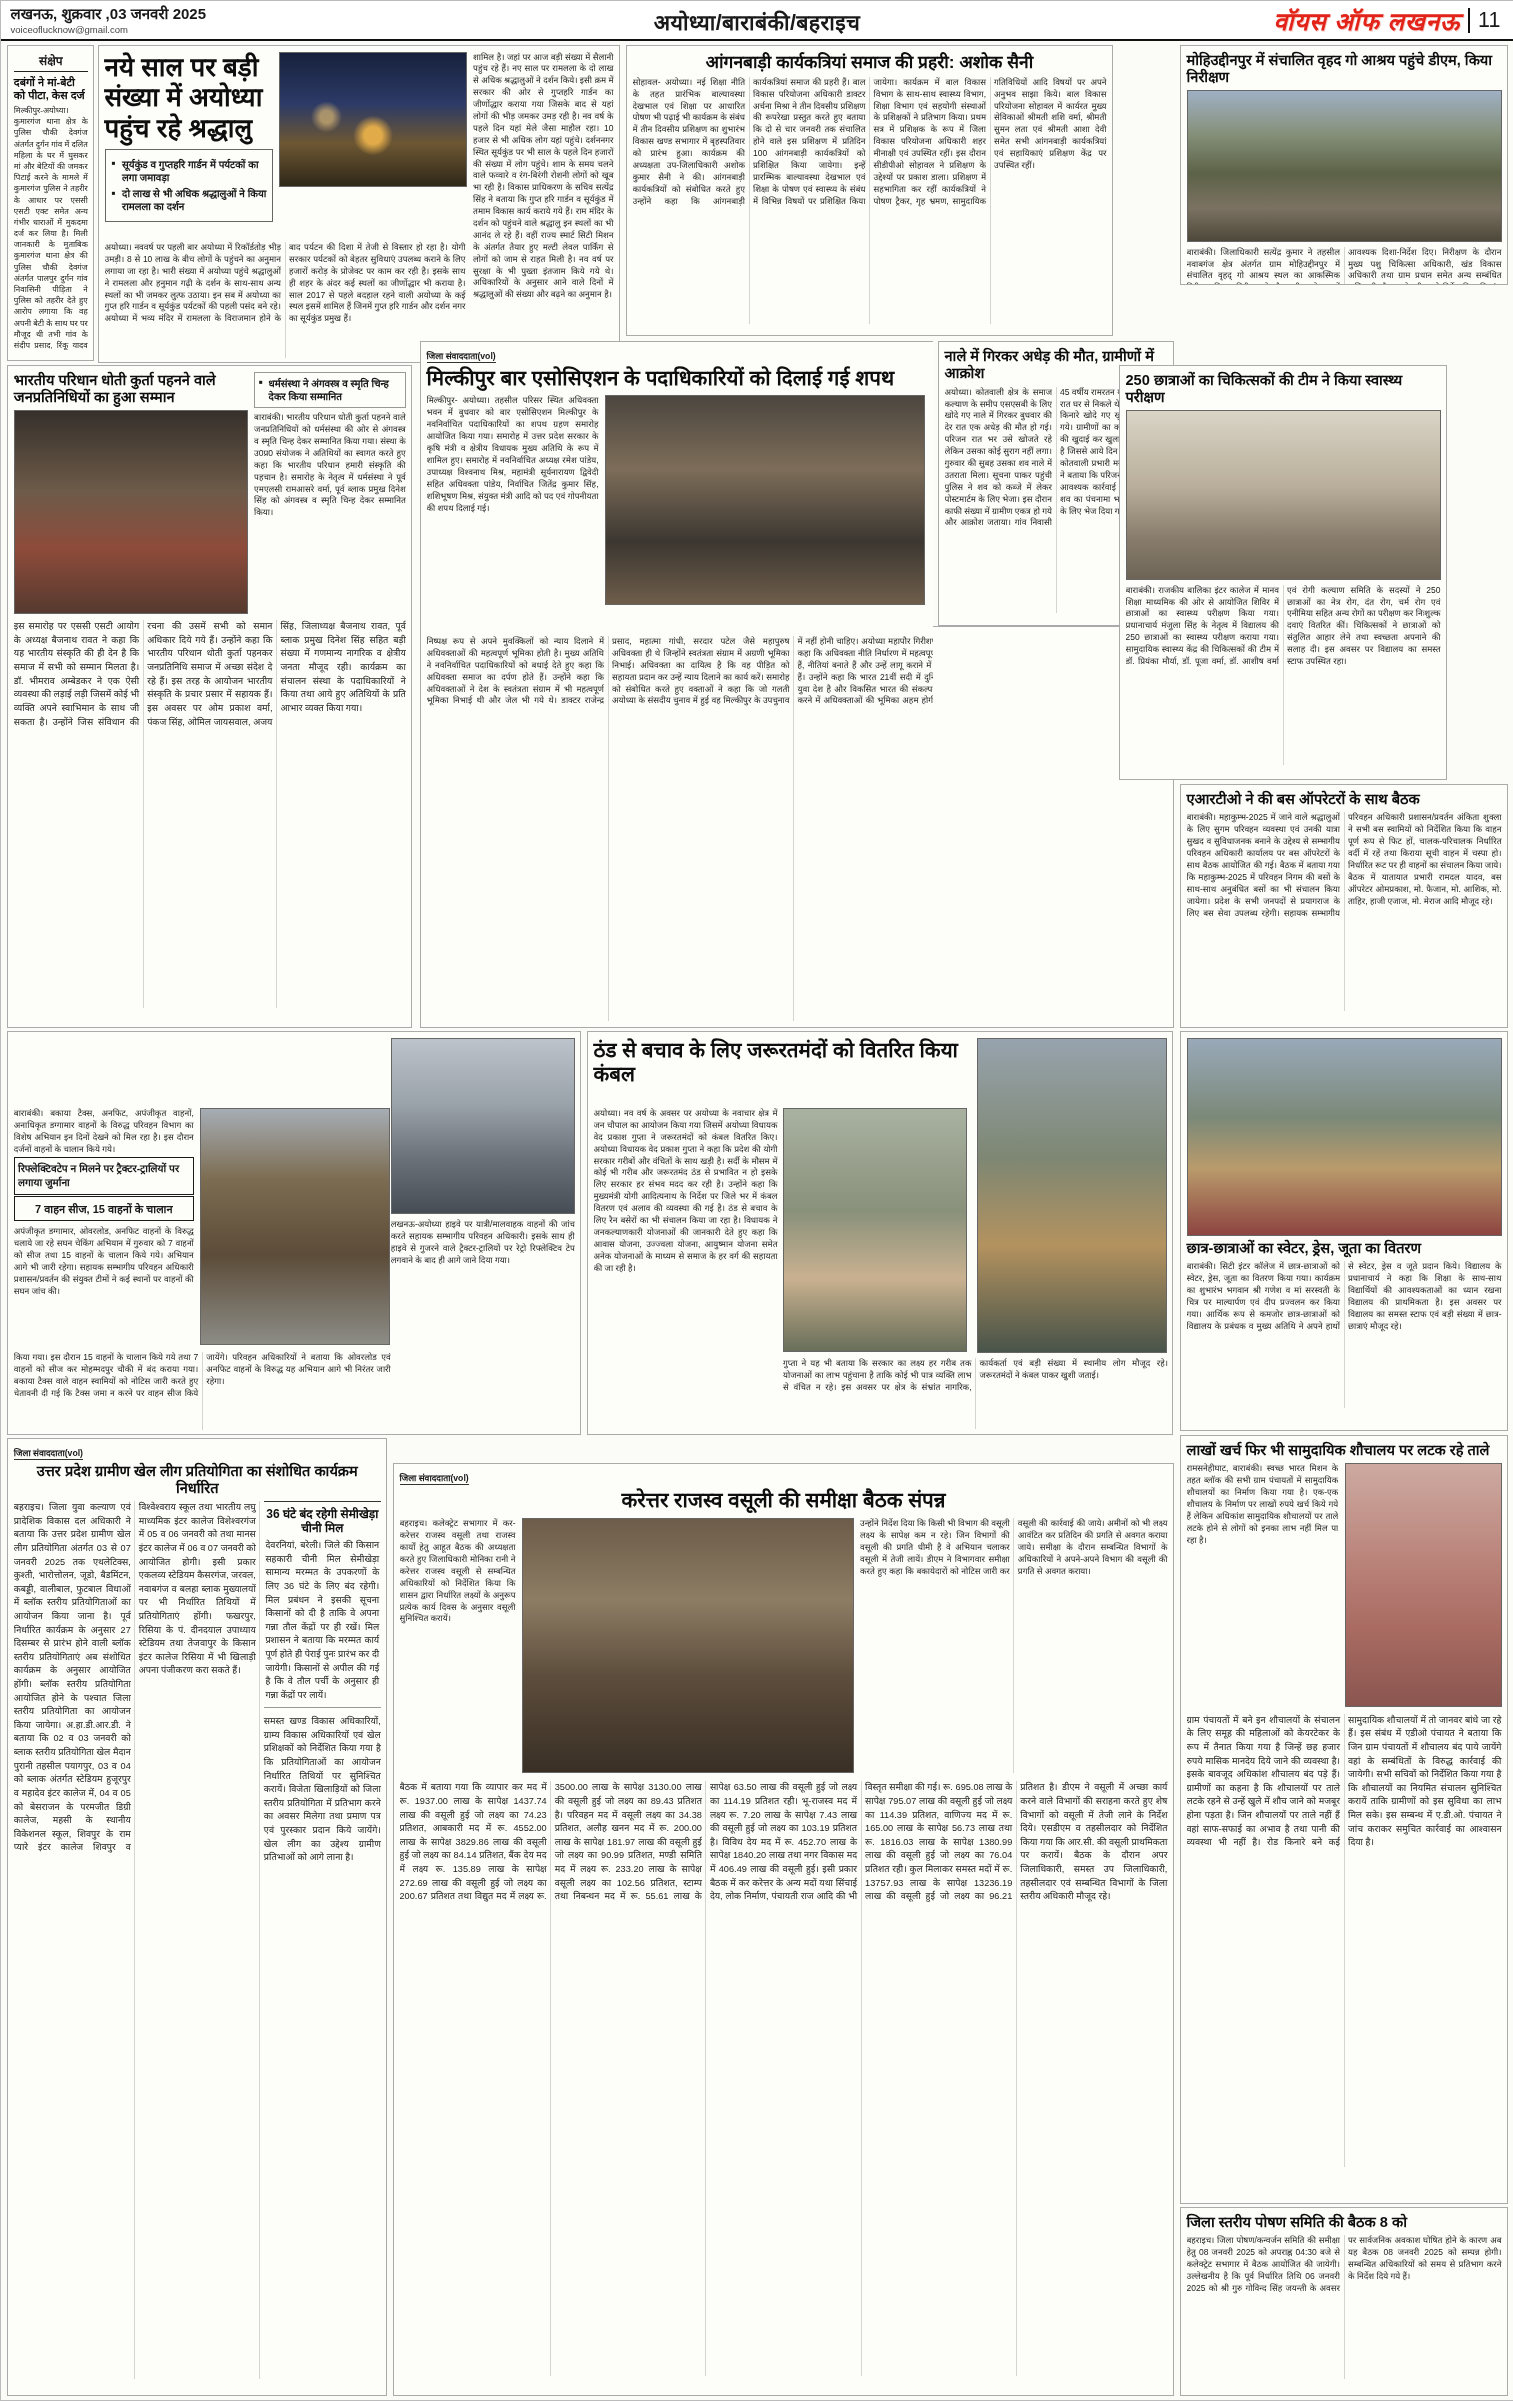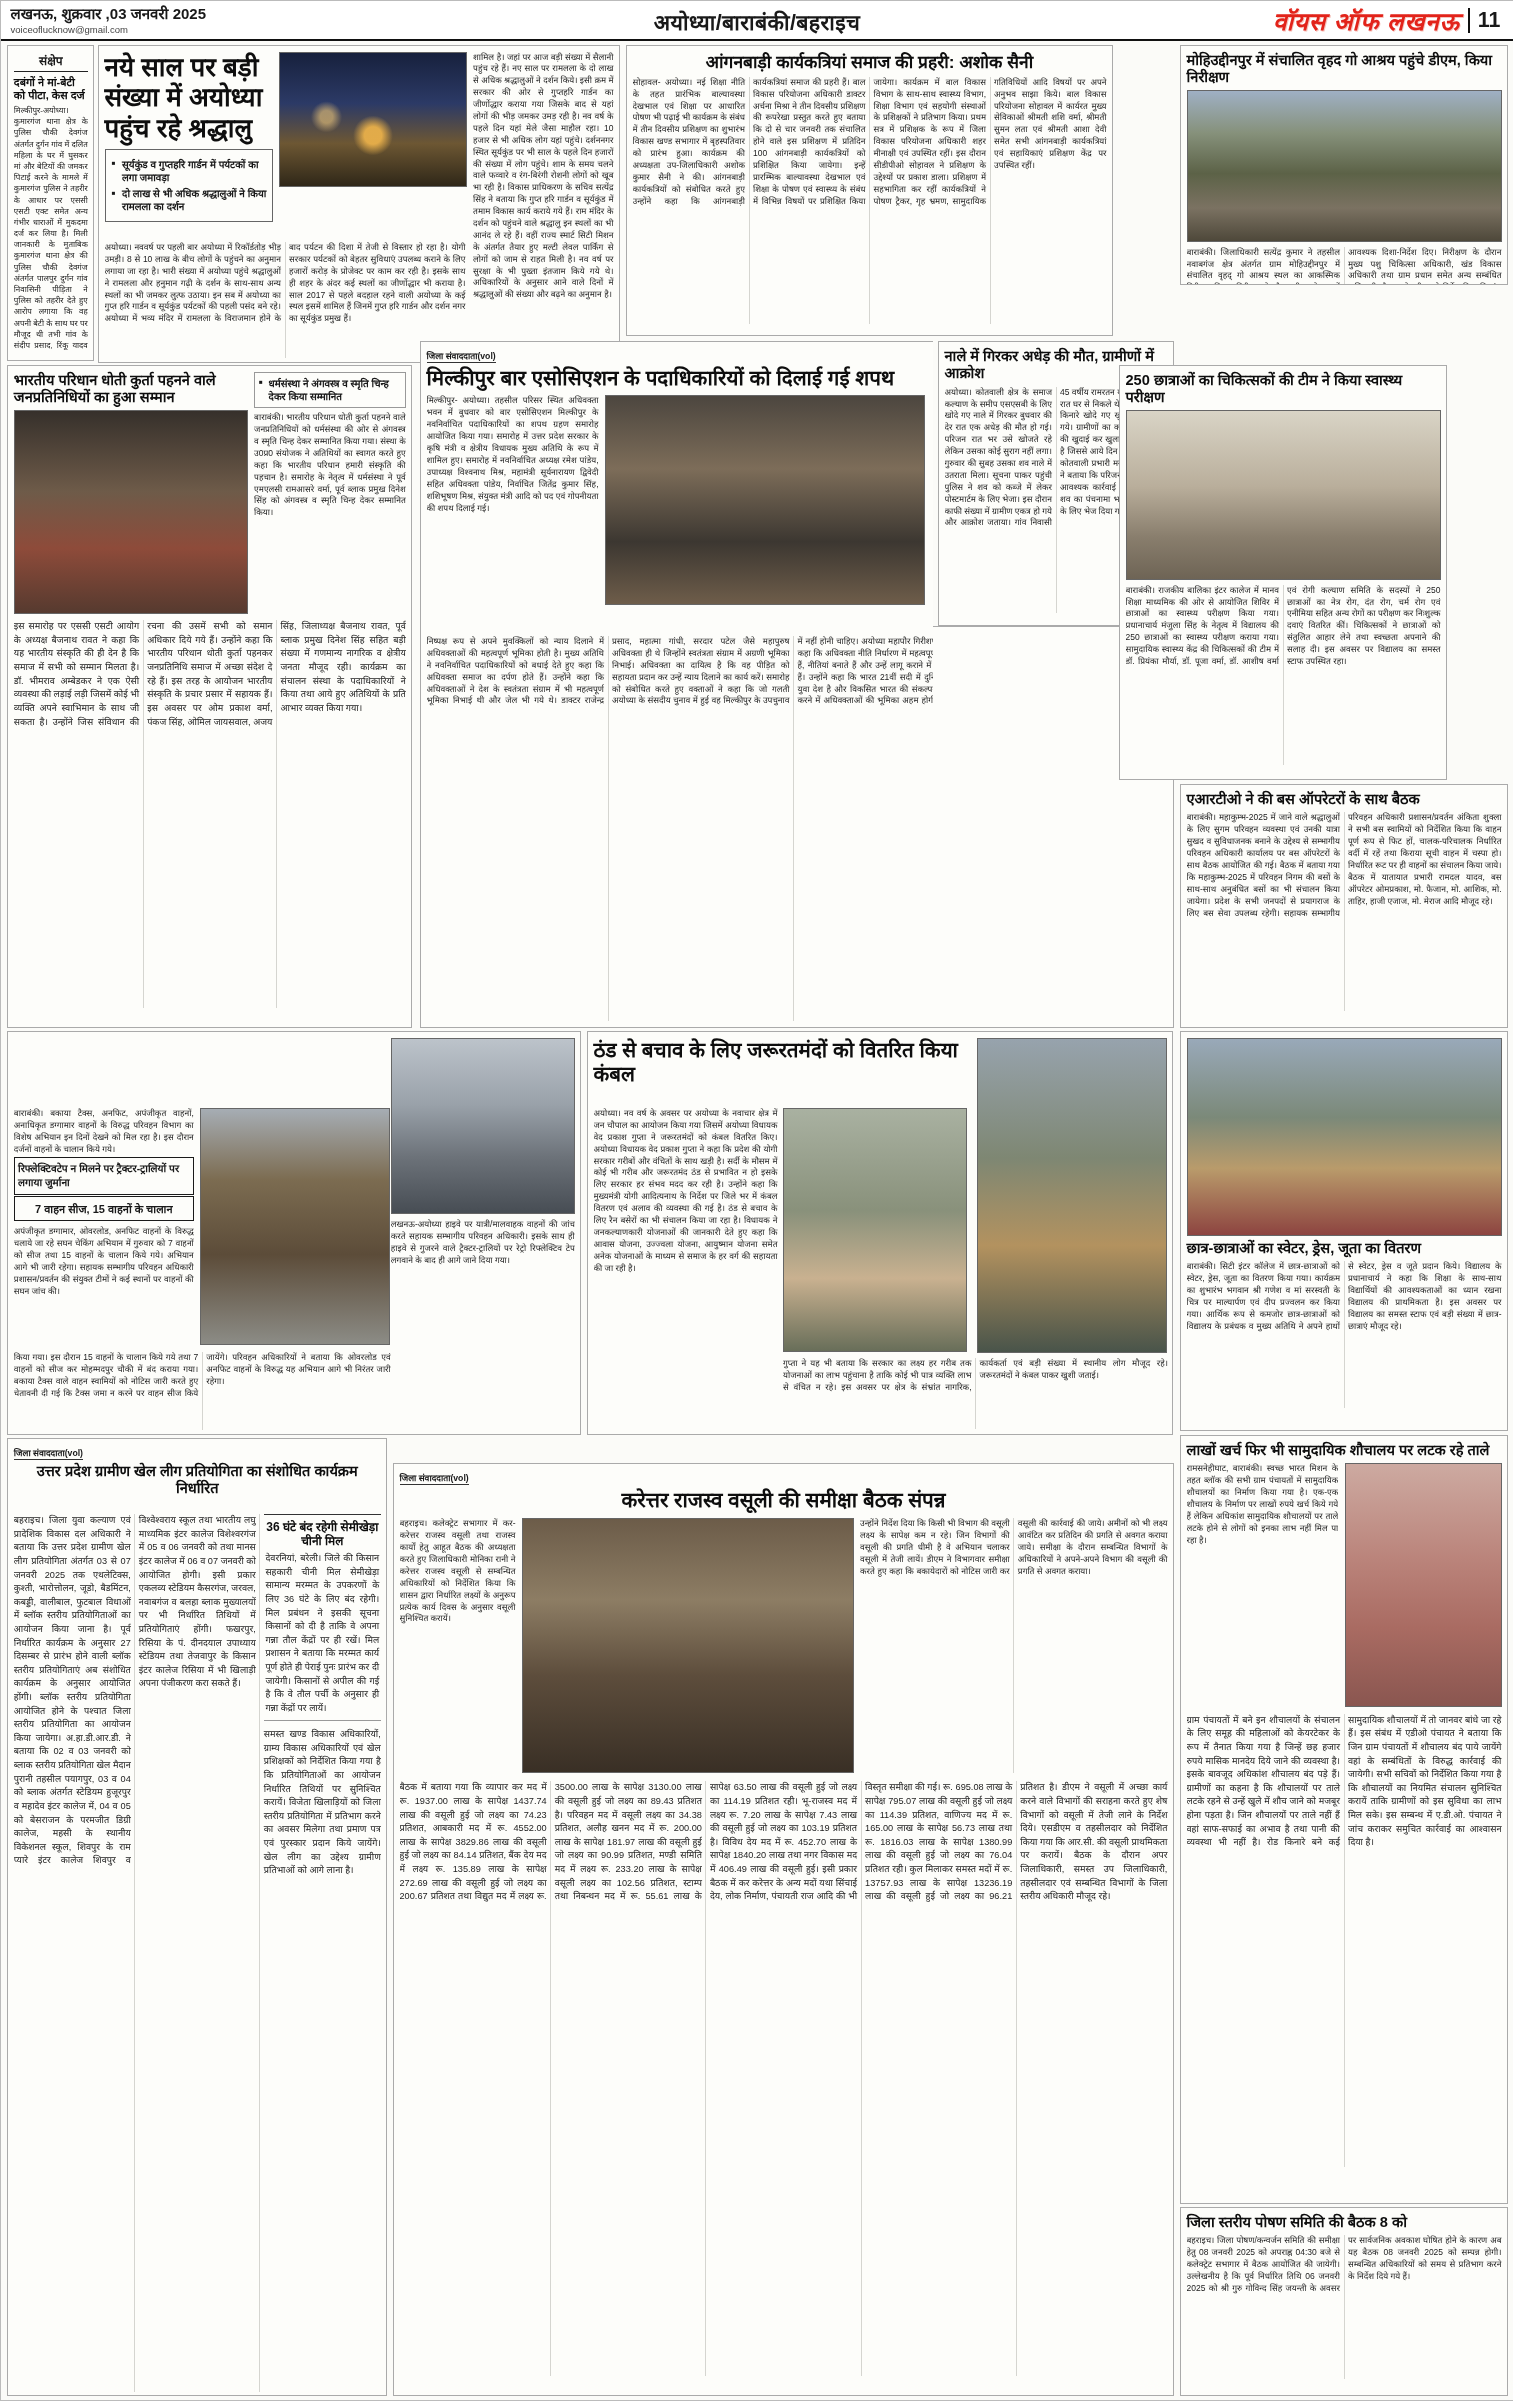--- a/index.html
+++ b/index.html
@@ -11,21 +11,21 @@
     overflow:hidden; border:0.8px solid #bbb;
   }
   
   .hdr { position:absolute; left:0; top:0; width:100%; height:40px; border-bottom:2.4px solid #111; background:#fff; }
   .hdr-left { position:absolute; left:9.5px; top:4px; line-height:1.25; }
   .hdr-date { font-size:15px; font-weight:bold; }
   .hdr-email { font-size:9.5px; color:#444; }
   .hdr-center { position:absolute; left:0; right:0; top:6.3px; text-align:center; font-size:21.4px; font-weight:bold; letter-spacing:0.4px; }
   .hdr-right { position:absolute; right:12.7px; top:3.2px; display:flex; align-items:center; gap:8px; }
   .masthead { color:#e2231a; font-size:24.5px; font-weight:800; letter-spacing:0.8px; text-shadow:0.8px 0.8px 0 #f6c4bd; font-style:italic; }
-  .pageno { font-size:21.4px; font-weight:bold; border-left:2px solid #111; padding-left:8px; }
+  .pageno { font-size:21.4px; font-weight:normal; border-left:2px solid #111; padding-left:8px; }
   
   .art { position:absolute; border:0.8px solid #aaa; padding:5.5px; background:#fdfdfa; overflow:hidden; }
   .flex-row { display:flex; gap:6.3px; }
   .byline { display:inline-block; font-size:8.7px; font-weight:bold; border-bottom:0.8px solid #333; margin-bottom:3.2px; }
   .kicker { text-align:center; font-weight:bold; font-size:12px; border-bottom:1.6px solid #222; padding-bottom:2.4px; margin-bottom:4px; }
   h1,h2,h3 { line-height:1.18; color:#0e0e0e; }
   .h-xxl { font-size:26px; font-weight:800; }
   .h-xl  { font-size:20.6px; font-weight:800; }
   .h-lg  { font-size:17.4px; font-weight:800; }
   .h-md  { font-size:14.6px; font-weight:800; }
@@ -185,21 +185,21 @@
     <div class="flex-row" style="margin-top:4.7px">
       <div class="body" style="width:152px;height:244px">रामसनेहीघाट, बाराबंकी। स्वच्छ भारत मिशन के तहत ब्लॉक की सभी ग्राम पंचायतों में सामुदायिक शौचालयों का निर्माण किया गया है। एक-एक शौचालय के निर्माण पर लाखों रुपये खर्च किये गये हैं लेकिन अधिकांश सामुदायिक शौचालयों पर ताले लटके होने से लोगों को इनका लाभ नहीं मिल पा रहा है।</div>
       <div class="photo ph-toilet" style="width:157px;height:244px"></div>
     </div>
     <div class="body cols-2 lg" style="height:453px;margin-top:6.3px">ग्राम पंचायतों में बने इन शौचालयों के संचालन के लिए समूह की महिलाओं को केयरटेकर के रूप में तैनात किया गया है जिन्हें छह हजार रुपये मासिक मानदेय दिये जाने की व्यवस्था है। इसके बावजूद अधिकांश शौचालय बंद पड़े हैं। ग्रामीणों का कहना है कि शौचालयों पर ताले लटके रहने से उन्हें खुले में शौच जाने को मजबूर होना पड़ता है। जिन शौचालयों पर ताले नहीं हैं वहां साफ-सफाई का अभाव है तथा पानी की व्यवस्था भी नहीं है। रोड किनारे बने कई सामुदायिक शौचालयों में तो जानवर बांधे जा रहे हैं। इस संबंध में एडीओ पंचायत ने बताया कि जिन ग्राम पंचायतों में शौचालय बंद पाये जायेंगे वहां के सम्बंधितों के विरुद्ध कार्रवाई की जायेगी। सभी सचिवों को निर्देशित किया गया है कि शौचालयों का नियमित संचालन सुनिश्चित करायें ताकि ग्रामीणों को इस सुविधा का लाभ मिल सके। इस सम्बन्ध में ए.डी.ओ. पंचायत ने जांच कराकर समुचित कार्रवाई का आश्वासन दिया है।</div>
   </section>
 
   <section class="art" style="left:6.3px;top:1437px;width:380px;height:958px">
     <div class="byline">जिला संवाददाता(vol)</div>
     <h2 class="h-md center">उत्तर प्रदेश ग्रामीण खेल लीग प्रतियोगिता का संशोधित कार्यक्रम निर्धारित</h2>
-    <div class="body cols-3 lg" style="height:878px;margin-top:17px">
+    <div class="body cols-3 lg" style="height:878px;margin-top:4px">
       <span>बहराइच। जिला युवा कल्याण एवं प्रादेशिक विकास दल अधिकारी ने बताया कि उत्तर प्रदेश ग्रामीण खेल लीग प्रतियोगिता अंतर्गत 03 से 07 जनवरी 2025 तक एथलेटिक्स, कुश्ती, भारोत्तोलन, जूडो, बैडमिंटन, कबड्डी, वालीबाल, फुटबाल विधाओं में ब्लॉक स्तरीय प्रतियोगिताओं का आयोजन किया जाना है। पूर्व निर्धारित कार्यक्रम के अनुसार 27 दिसम्बर से प्रारंभ होने वाली ब्लॉक स्तरीय प्रतियोगिताएं अब संशोधित कार्यक्रम के अनुसार आयोजित होंगी। ब्लॉक स्तरीय प्रतियोगिता आयोजित होने के पश्चात जिला स्तरीय प्रतियोगिता का आयोजन किया जायेगा। अ.हा.डी.आर.डी. ने बताया कि 02 व 03 जनवरी को ब्लाक स्तरीय प्रतियोगिता खेल मैदान पुरानी तहसील पयागपुर, 03 व 04 को ब्लाक अंतर्गत स्टेडियम हुजूरपुर व महादेव इंटर कालेज में, 04 व 05 को बेसराजन के परमजीत डिग्री कालेज, महसी के स्थानीय विकेशनल स्कूल, शिवपुर के राम प्यारे इंटर कालेज शिवपुर व विश्वेश्वराय स्कूल तथा भारतीय लघु माध्यमिक इंटर कालेज विशेश्वरगंज में 05 व 06 जनवरी को तथा मानस इंटर कालेज में 06 व 07 जनवरी को आयोजित होगी। इसी प्रकार एकलव्य स्टेडियम कैसरगंज, जरवल, नवाबगंज व बलहा ब्लाक मुख्यालयों पर भी निर्धारित तिथियों में प्रतियोगिताएं होंगी। फखरपुर, रिसिया के पं. दीनदयाल उपाध्याय स्टेडियम तथा तेजवापुर के किसान इंटर कालेज रिसिया में भी खिलाड़ी अपना पंजीकरण करा सकते हैं।</span>
       <div class="sub-art">
         <h3>36 घंटे बंद रहेगी सेमीखेड़ा चीनी मिल</h3>
         <span>देवरनियां, बरेली। जिले की किसान सहकारी चीनी मिल सेमीखेड़ा सामान्य मरम्मत के उपकरणों के लिए 36 घंटे के लिए बंद रहेगी। मिल प्रबंधन ने इसकी सूचना किसानों को दी है ताकि वे अपना गन्ना तौल केंद्रों पर ही रखें। मिल प्रशासन ने बताया कि मरम्मत कार्य पूर्ण होते ही पेराई पुनः प्रारंभ कर दी जायेगी। किसानों से अपील की गई है कि वे तौल पर्ची के अनुसार ही गन्ना केंद्रों पर लायें।</span>
       </div>
       <span>समस्त खण्ड विकास अधिकारियों, ग्राम्य विकास अधिकारियों एवं खेल प्रशिक्षकों को निर्देशित किया गया है कि प्रतियोगिताओं का आयोजन निर्धारित तिथियों पर सुनिश्चित करायें। विजेता खिलाड़ियों को जिला स्तरीय प्रतियोगिता में प्रतिभाग करने का अवसर मिलेगा तथा प्रमाण पत्र एवं पुरस्कार प्रदान किये जायेंगे। खेल लीग का उद्देश्य ग्रामीण प्रतिभाओं को आगे लाना है।</span>
     </div>
   </section>
 
   <section class="art" style="left:392px;top:1462px;width:781px;height:933px">

